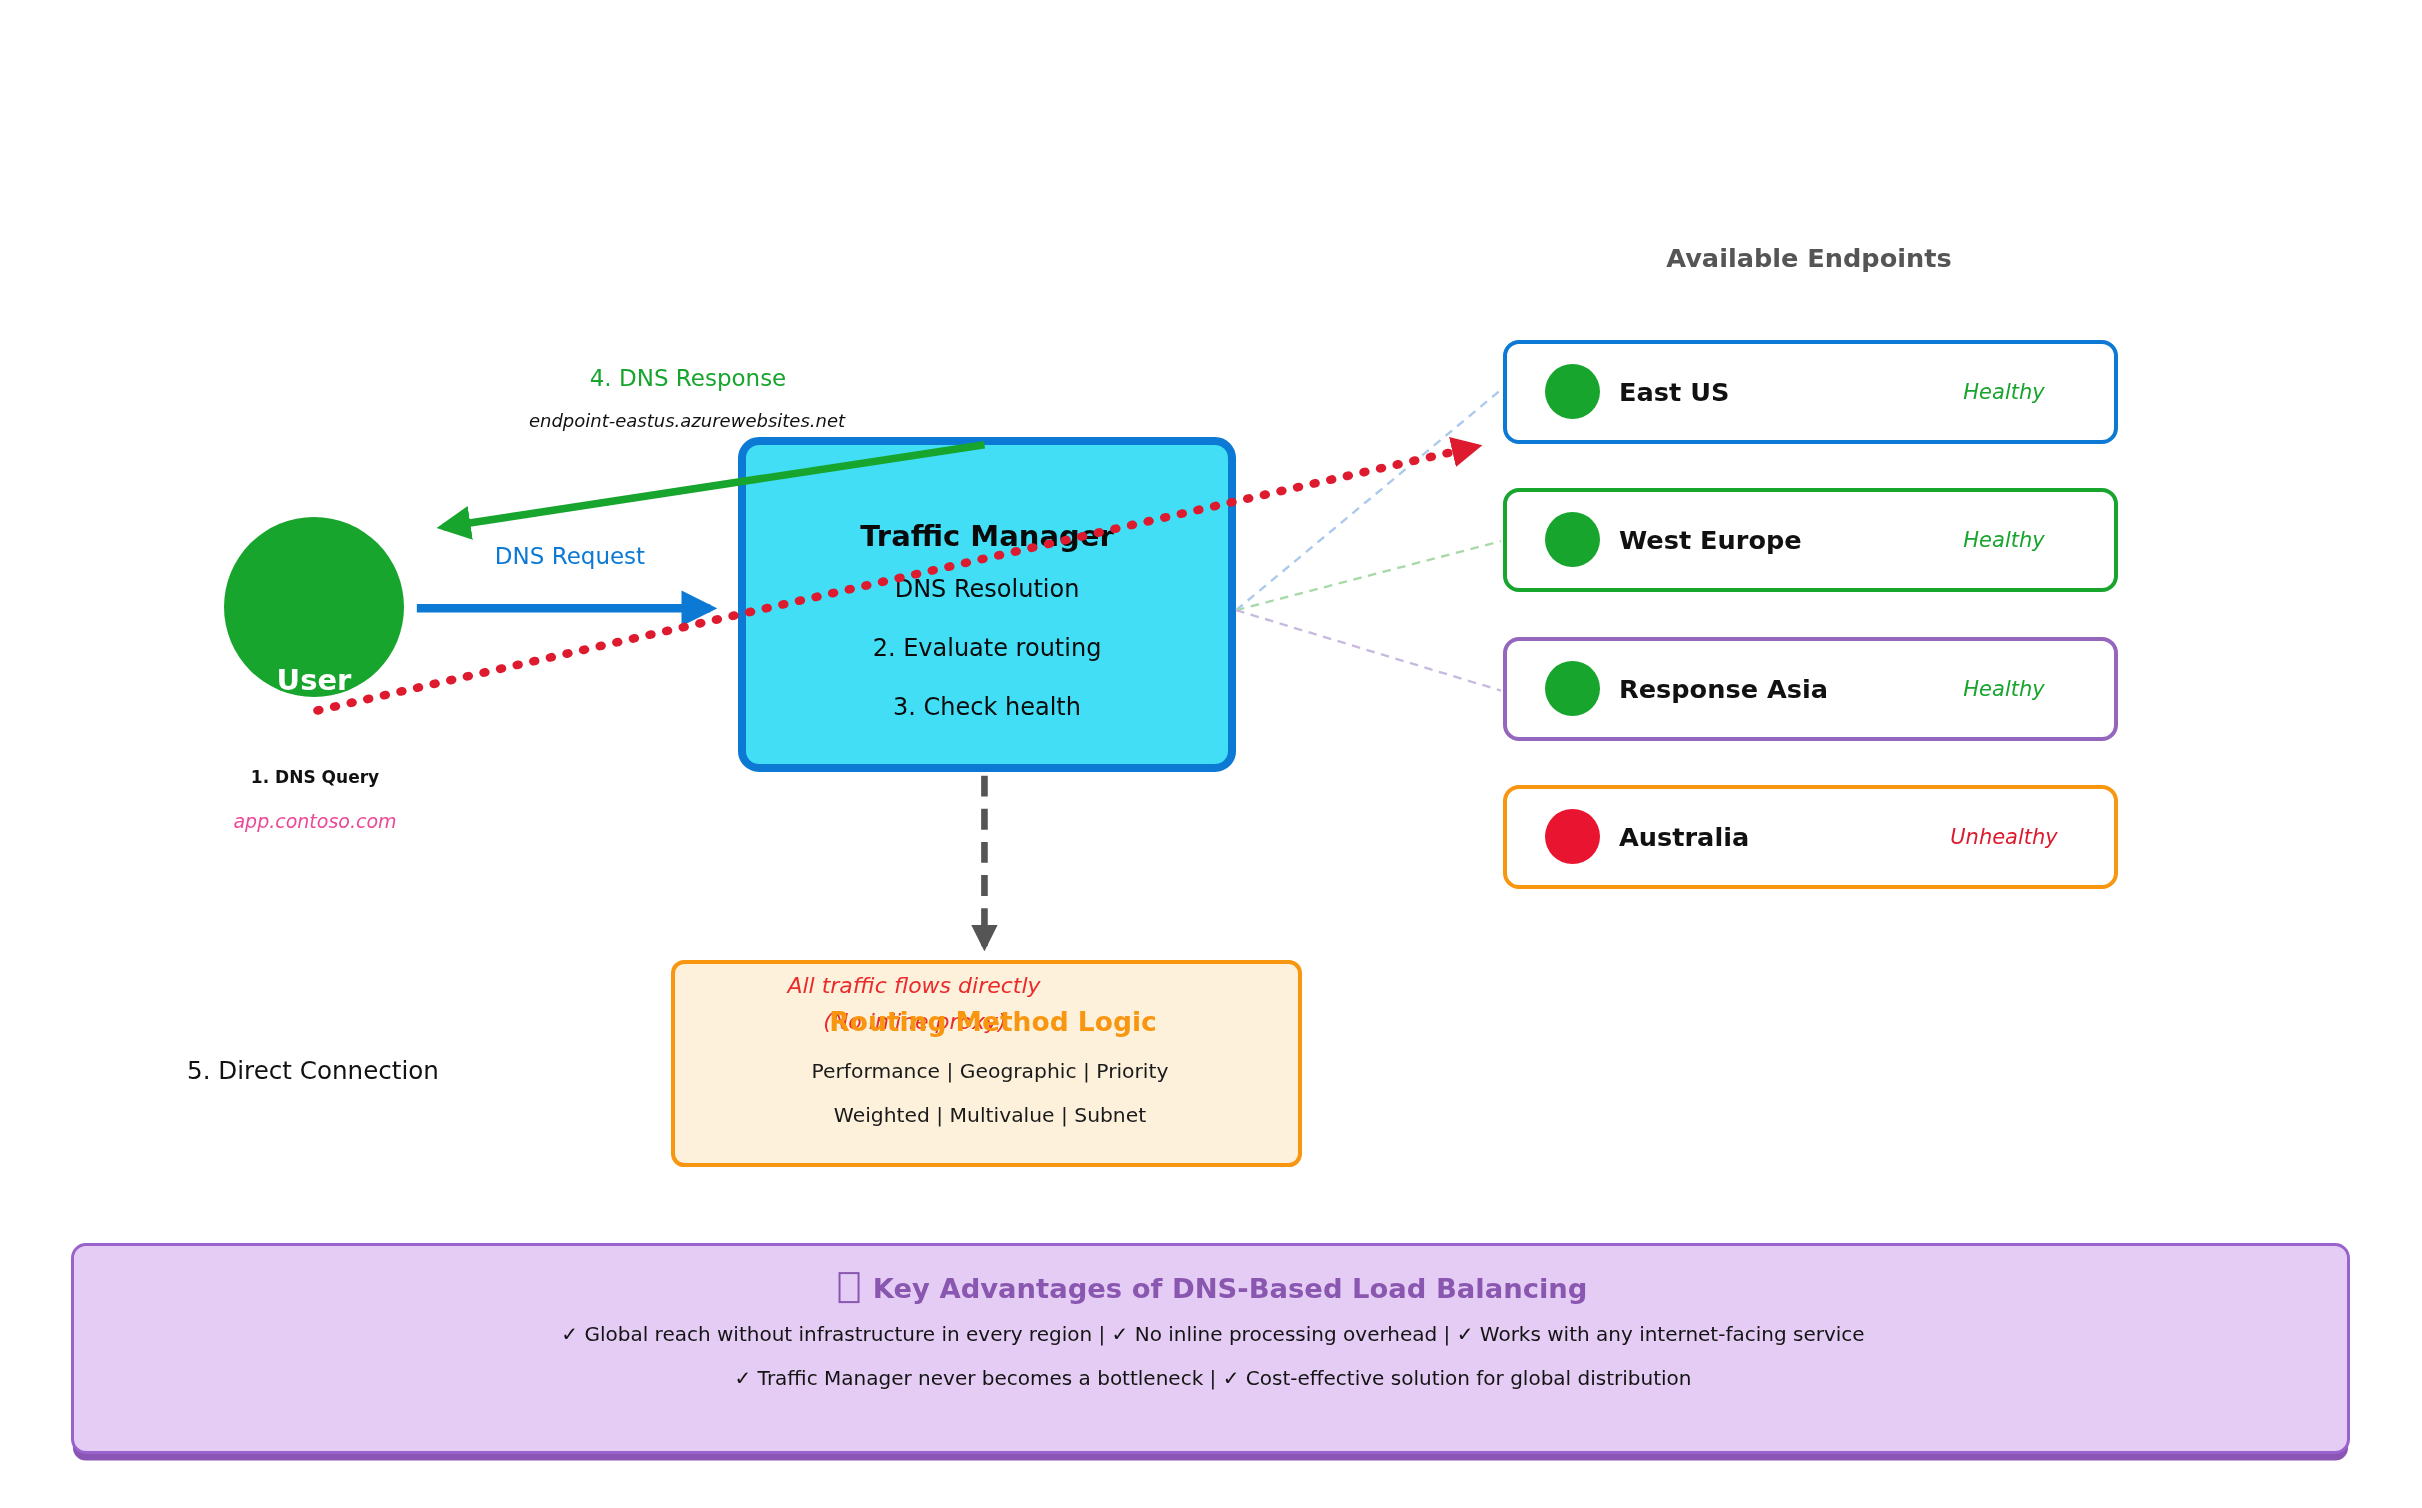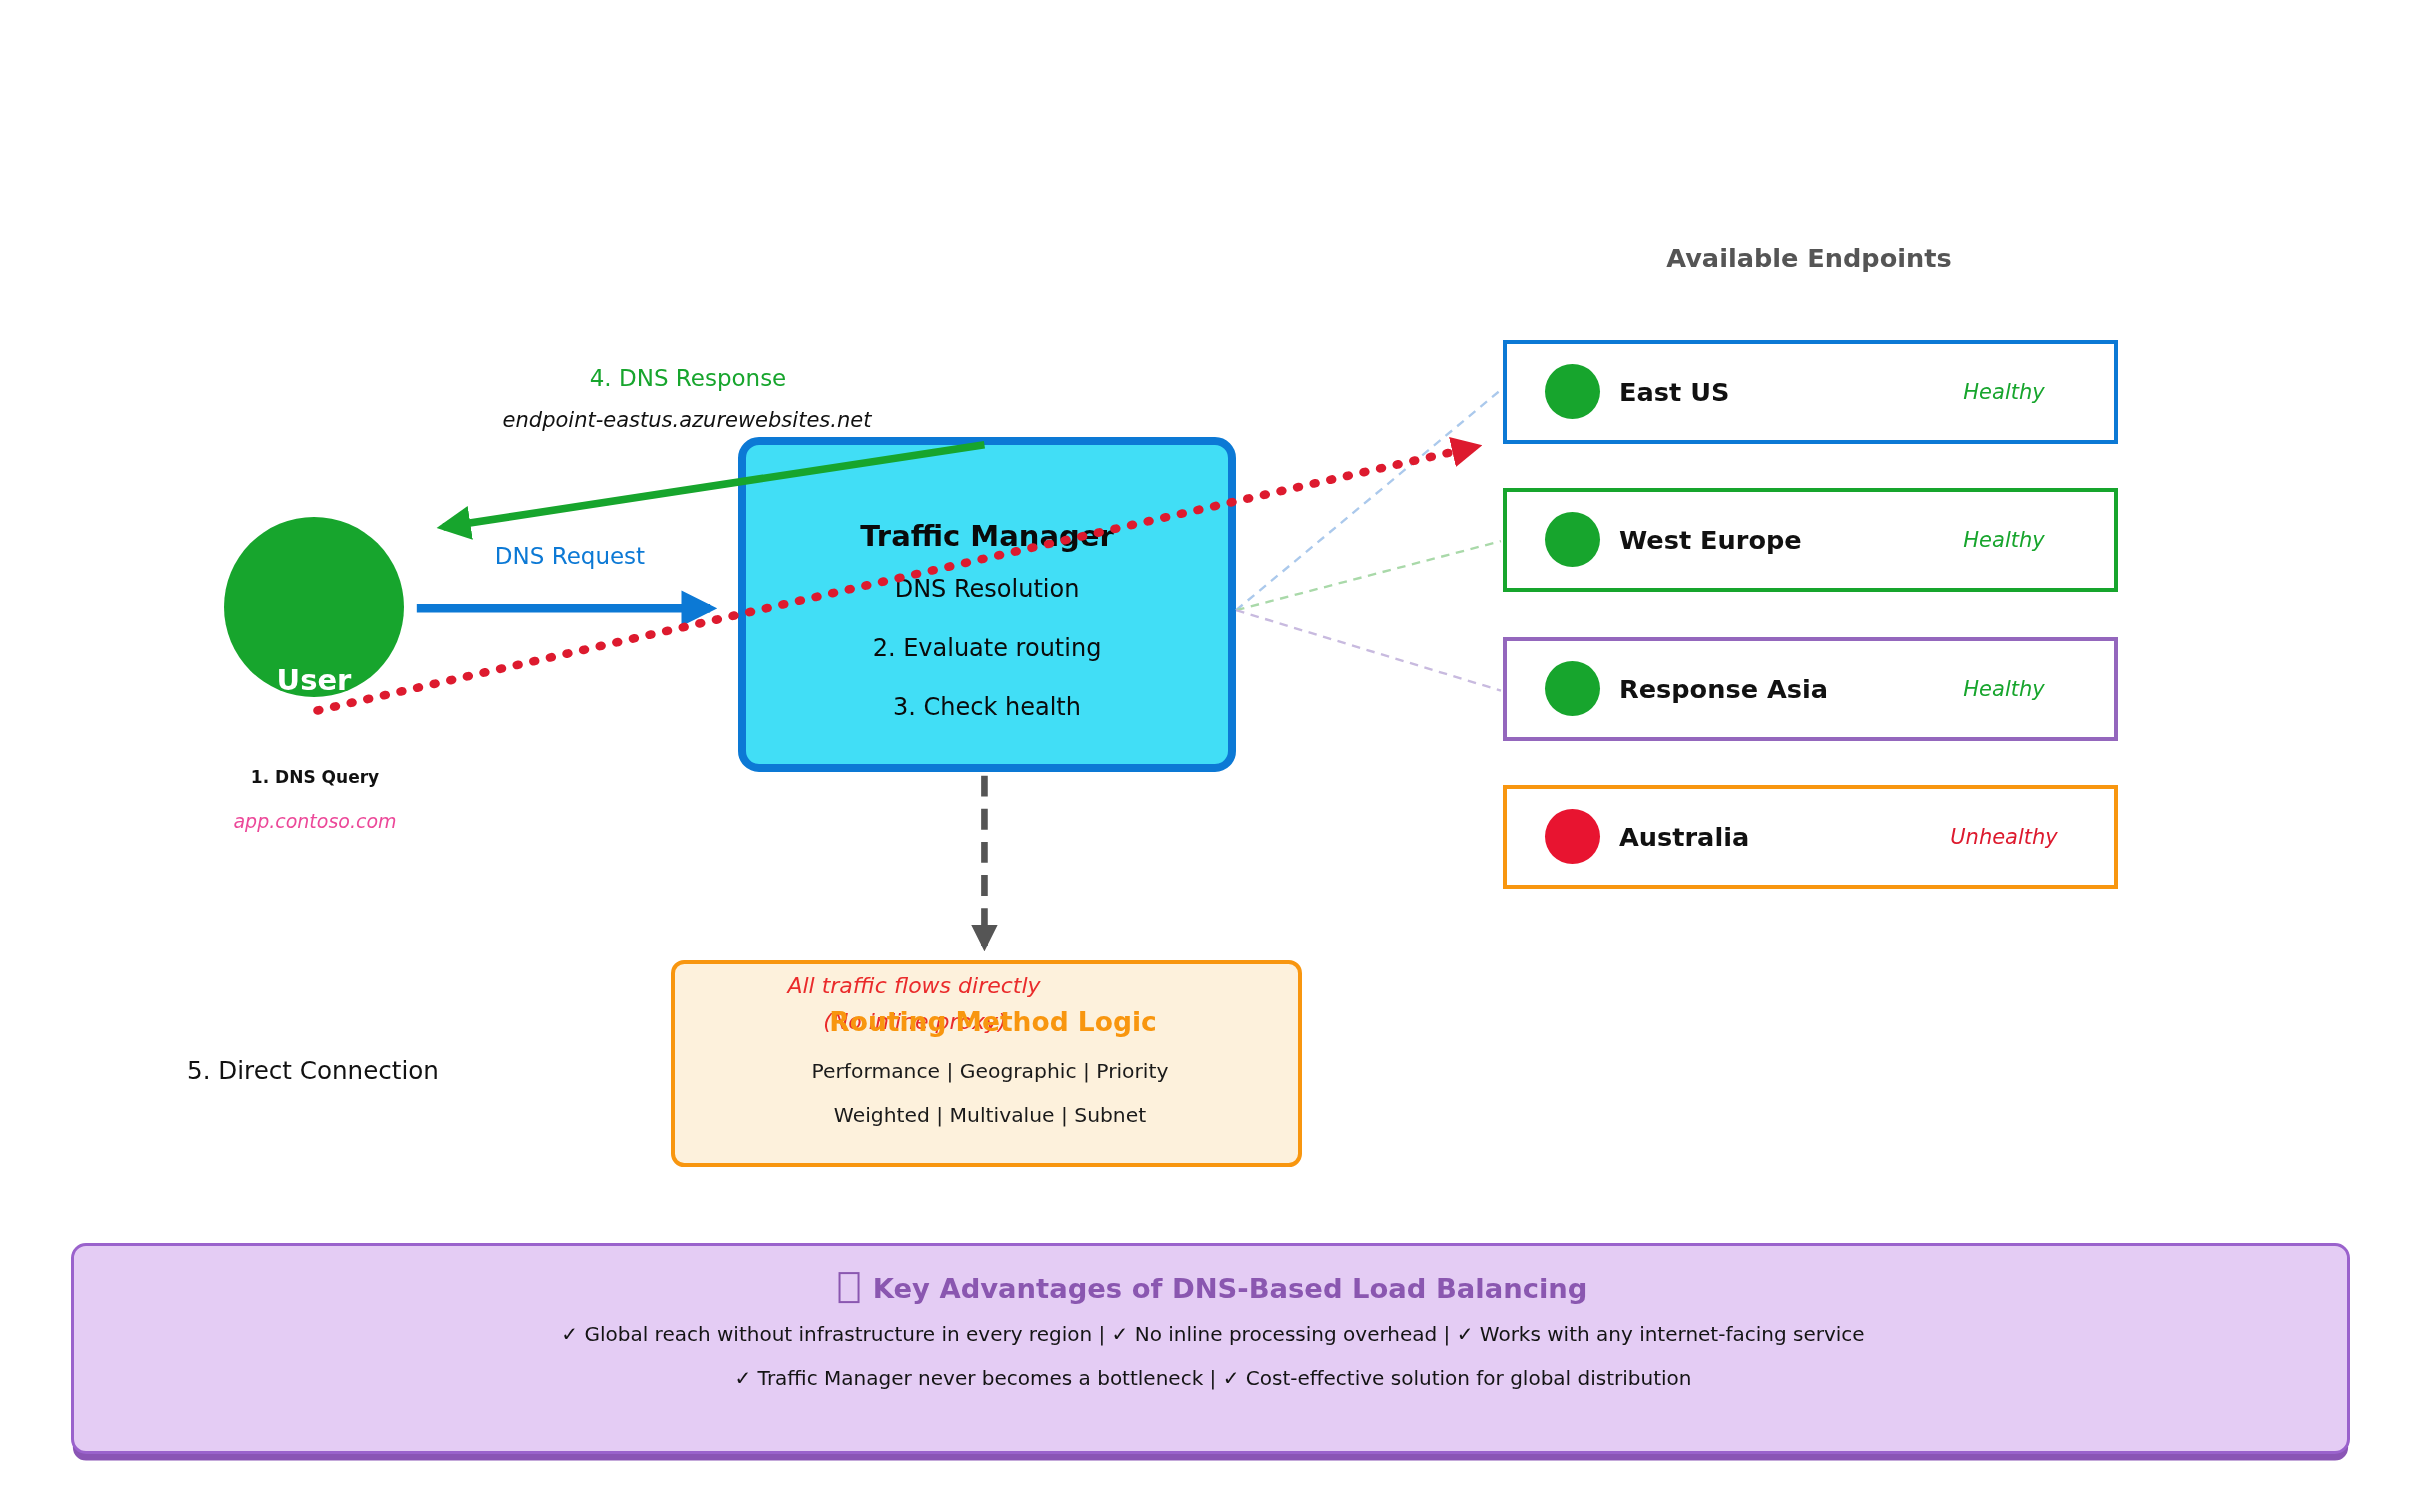--- a/index.html
+++ b/index.html
@@ -21,40 +21,40 @@
   .tm-box{left:738px;top:437px;width:498px;height:335px;background:var(--cyan-fill);
     border:8.5px solid var(--azure);border-radius:21px;box-sizing:border-box;z-index:1}
   .tm-line{position:absolute;left:50%;transform:translate(-50%,-50%);white-space:nowrap;color:#0a0a0a}
   .tm-title{top:91px;font-size:29px;font-weight:bold}
   .tm-s0{top:144px;font-size:24px}
   .tm-s1{top:203px;font-size:24px}
   .tm-s2{top:262px;font-size:24px}
 
   
   .ep{position:absolute;left:1503px;width:615px;height:104px;background:#fff;
-      border-radius:0;box-sizing:border-box;z-index:1}
+      border-radius:16px;box-sizing:border-box;z-index:1}
   .ep0{top:340px;border:4.7px solid var(--azure)}
   .ep1{top:488px;border:4.7px solid var(--green)}
   .ep2{top:637px;border:4.7px solid var(--purple)}
   .ep3{top:785px;border:4.7px solid var(--orange)}
   .ep .dot{position:absolute;left:38px;top:20px;width:55px;height:55px;border-radius:50%}
   .dot-green{background:var(--green)}
   .dot-red{background:var(--red-ind)}
   .ep .nm{position:absolute;left:112px;top:50%;transform:translateY(-50%);
           font-size:25.6px;font-weight:bold;color:#111;white-space:nowrap}
   .ep .st{position:absolute;left:497px;top:50%;transform:translate(-50%,-50%);
           font-size:21px;font-style:italic;white-space:nowrap}
   .st-healthy{color:var(--green)}
   .st-unhealthy{color:var(--red)}
 
   
   .lbl{z-index:6}
   .lbl-dns-request{left:570px;top:556px;font-size:23px;color:var(--azure)}
   .lbl-dns-response{left:688px;top:378px;font-size:23px;color:var(--green)}
-  .lbl-dns-host{left:687px;top:420px;font-size:21px;font-style:italic;color:#111}
+  .lbl-dns-host{left:687px;top:420px;font-size:18px;font-style:italic;color:#111}
   .lbl-dns-query{left:315px;top:777px;font-size:17px;font-weight:bold;color:#111}
   .lbl-dns-domain{left:315px;top:821px;font-size:19px;font-style:italic;color:#ec4899}
   .lbl-direct{left:313px;top:1070px;font-size:24.6px;font-weight:normal;color:#111}
 
   
   .route-box{left:671px;top:960px;width:631px;height:207px;background:var(--routing-fill);
     border:4.7px solid var(--orange);border-radius:13.2px;box-sizing:border-box;z-index:1}
   .rb-line{position:absolute;transform:translate(-50%,-50%);white-space:nowrap}
   .rb-red{color:var(--red-bright);font-style:italic;font-size:22px}
   .rb-r1{left:239px;top:21px}

